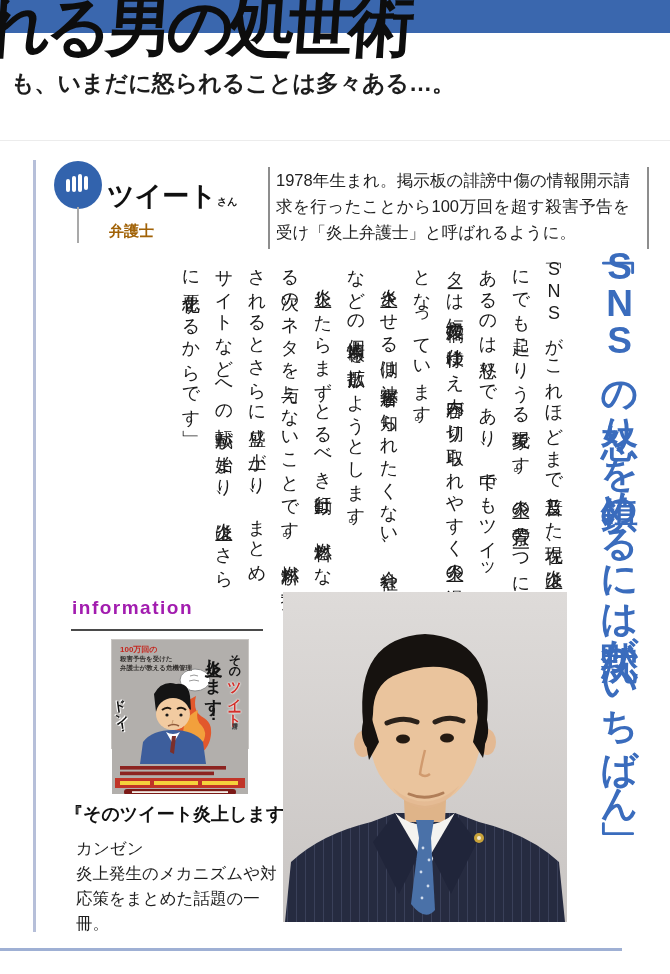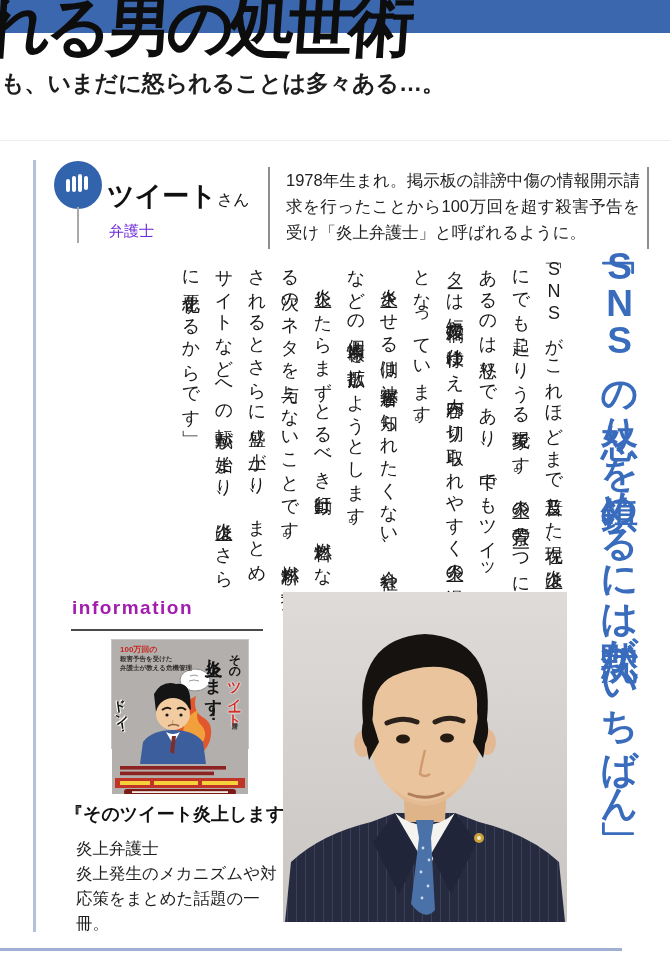--- a/index.html
+++ b/index.html
@@ -17,21 +17,21 @@
   .masthead {
     position:absolute; left:-16px; top:-18px;
     font-family:"DejaVu Serif", serif;
     font-weight:900; font-size:66px; letter-spacing:-6px;
     color:#0d0d0d; white-space:nowrap;
     transform:skewX(-4deg);
   }
   .subtitle {
     position:absolute; left:1px; top:64px;
     font-size:23px; font-weight:700; color:#1d1d1d;
-    line-height:38px; white-space:nowrap;
+    line-height:38px; white-space:nowrap;padding-left:10px;
   }
   .faint-rule {
     position:absolute; left:0; top:140px; width:670px; height:1px;
     background:#ececec;
   }
   
   .vline-left {
     position:absolute; left:33px; top:160px; width:3px; height:772px;
     background:#b6bfd9;
   }
@@ -39,32 +39,32 @@
     position:absolute; left:54px; top:161px; width:48px; height:48px;
   }
   .icon-connector {
     position:absolute; left:77px; top:207px; width:2px; height:36px;
     background:#a9a9a9;
   }
   .profile-name {
     position:absolute; left:107px; top:178px;
     font-size:27px; font-weight:700; color:#101010; white-space:nowrap;
   }
-  .profile-name .honorific { font-size:16px; font-weight:400;text-align:center; }
+  .profile-name .honorific { font-size:10px; font-weight:700;text-align:center; }
   .profile-title {
     position:absolute; left:109px; top:222px;
-    font-size:15px; font-weight:400; color:#6d28d9;
+    font-size:15px; font-weight:700; color:#a16207;
   }
   .profile-divider {
     position:absolute; width:2px; background:#8d8d8d;
   }
   .divider-mid  { left:268px; top:167px; height:82px; }
   .divider-right{ left:647px; top:167px; height:82px; }
   .profile-bio {
-    position:absolute; left:286px; top:167px; width:354px;
+    position:absolute; left:276px; top:167px; width:354px;
     font-size:16.5px; line-height:26px; color:#222222;
     text-align:justify;
   }
   
   .headline-vertical {
     position:absolute; left:586px; top:250px; height:696px;
     writing-mode:vertical-rl; text-orientation:upright;
     font-size:37px; font-weight:800; color:#3a6cbd;
     letter-spacing:-4px; line-height:66px; white-space:nowrap;
   }
@@ -218,21 +218,21 @@
     <span class="badge-dark">弁護士が教える危機管理</span>
   </div>
   <div class="cover-title-right"><span class="t-black">その</span><span class="t-red">ツイート</span></div>
   <div class="cover-title-main">炎上します!</div>
   <div class="cover-author-side">唐澤貴洋</div>
   <div class="cover-sfx">ドン!</div>
 </div>
 
 <div class="book-caption">『そのツイート炎上します!』</div>
 <div class="book-meta">
-  <span class="line">炎上弁護士</span>
+  <span class="line">カンゼン</span>
   <span>炎上発生のメカニズムや対応策をまとめた話題の一冊。</span>
 </div>
 
 <div class="portrait">
   <svg width="284" height="330" viewBox="0 0 284 330">
     <defs>
       <linearGradient id="bgGrad" x1="0" y1="0" x2="0" y2="1">
         <stop offset="0" stop-color="#dedbd9"></stop>
         <stop offset="1" stop-color="#c9c5c3"></stop>
       </linearGradient>

